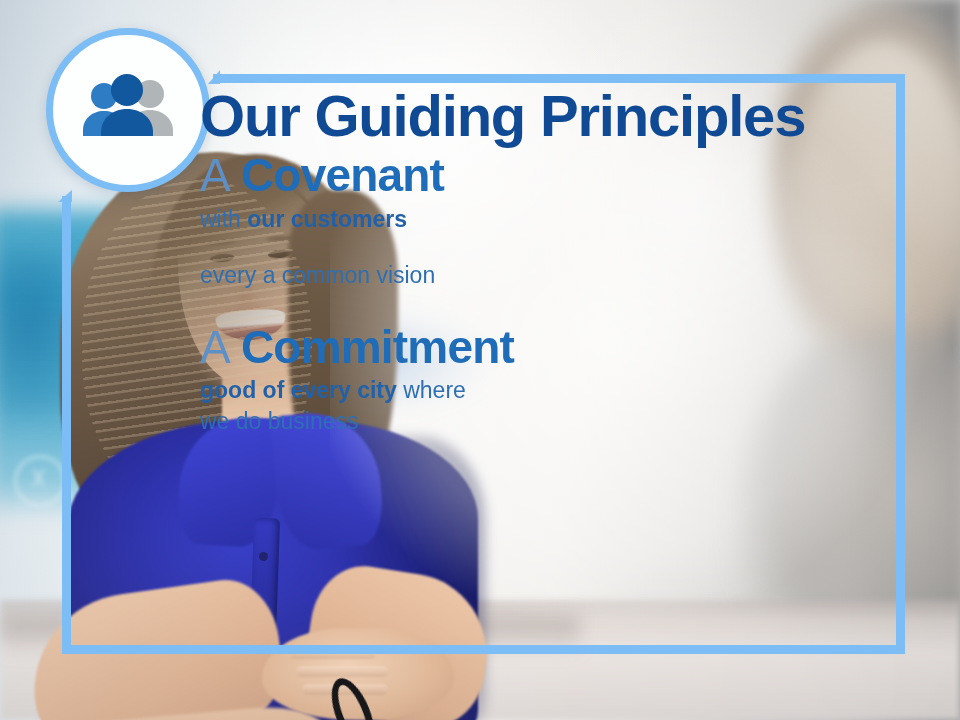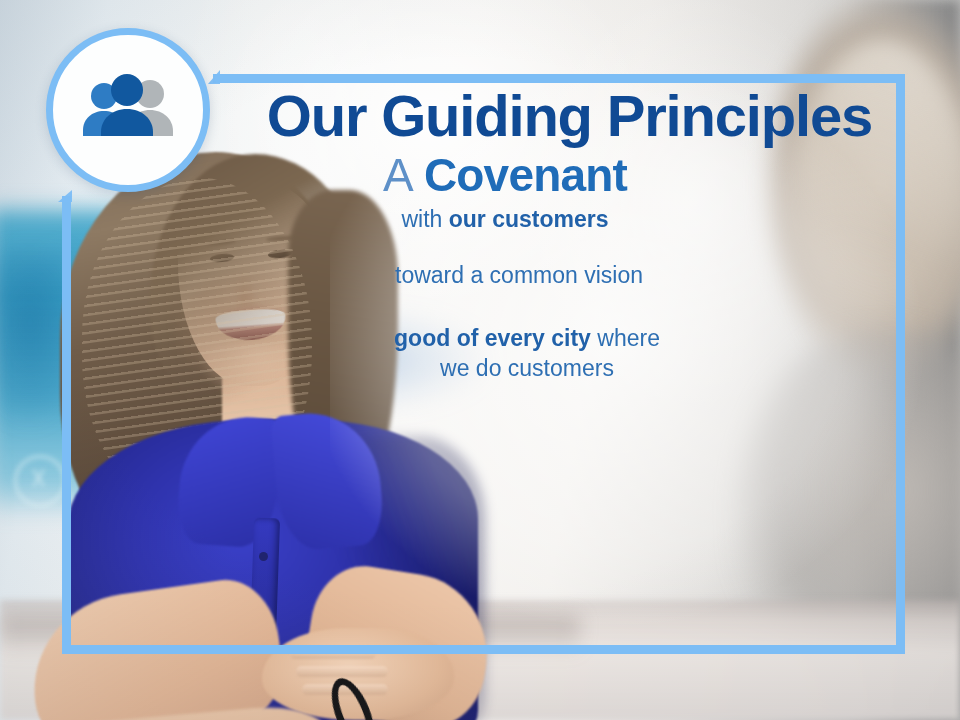--- a/index.html
+++ b/index.html
@@ -400,26 +400,26 @@
     width: 672px;
     text-align: center;
   }
   .title {
     font-family: "Liberation Sans", sans-serif;
     font-weight: 700;
     font-size: 58px;
     line-height: 1.02;
     letter-spacing: -1.2px;
     color: #104A94;
-    text-align: right;
+    text-align: left;
     margin: 0 0 6px 0;
     white-space: nowrap;
   }
 
-  .block { text-align: center; }
+  .block { text-align: left; }
   .block-1 { margin: 2px 62px 0 0; }
   .block-2 { margin: 26px 34px 0 0; }
   .block-3 { margin: 32px 18px 0 0; }
 
   .headline {
     font-family: "Liberation Sans", sans-serif;
     font-size: 46px;
     line-height: 1.06;
     margin: 0;
     white-space: nowrap;
@@ -551,25 +551,29 @@
         <span class="art">A</span>
         <span class="key">Covenant</span>
       </div>
       <div class="sub">
           <span class="line"><span>with </span><b>our customers</b></span>
         </div>
     </div>
 
     <div class="block block-2">
       <div class="sub">
-          <span class="line"><span>toward a common vision</span></span>
+          <span class="line"><span>every a common vision</span></span>
         </div>
     </div>
 
     <div class="block block-3">
+      <div class="headline">
+        <span class="art">A</span>
+        <span class="key">Commitment</span>
+      </div>
       <div class="sub">
           <span class="line"><b>good of every city</b><span> where</span></span>
-          <span class="line"><span>we do customers</span></span>
+          <span class="line"><span>we do business</span></span>
         </div>
     </div>
 
   </div>
 </div>
 
 </body></html>

